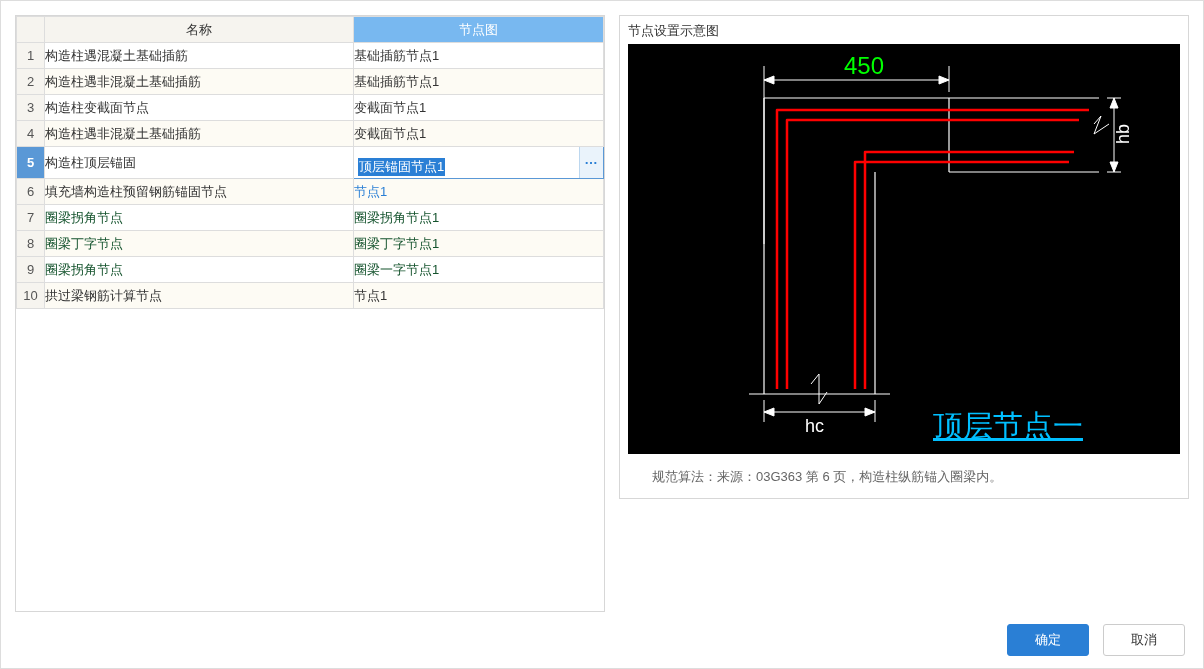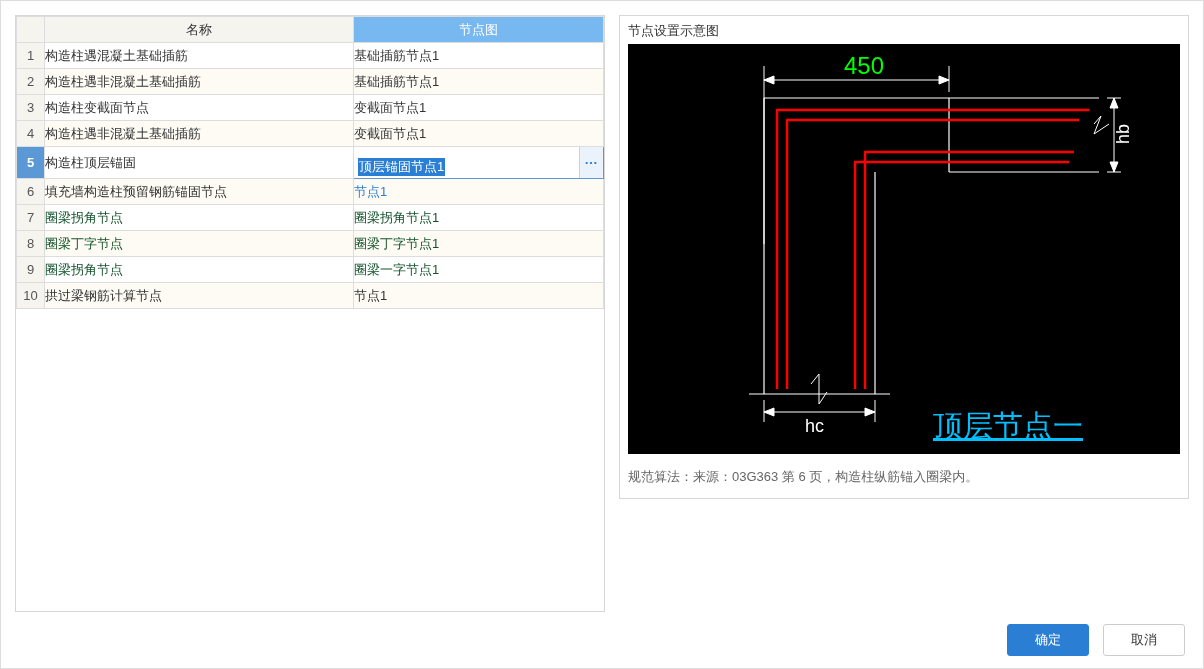--- a/index.html
+++ b/index.html
@@ -158,20 +158,21 @@
   .cad-canvas {
     width: 100%;
     height: 410px;
     background: #000;
     display: block;
   }
   .source-note {
     margin-top: 14px;
     color: #666;
     font-size: 13px;
+    margin-left: 24px;
   }
 
   
   .footer {
     height: 56px;
     display: flex;
     align-items: center;
     justify-content: flex-end;
     gap: 14px;
     padding: 0 18px;

